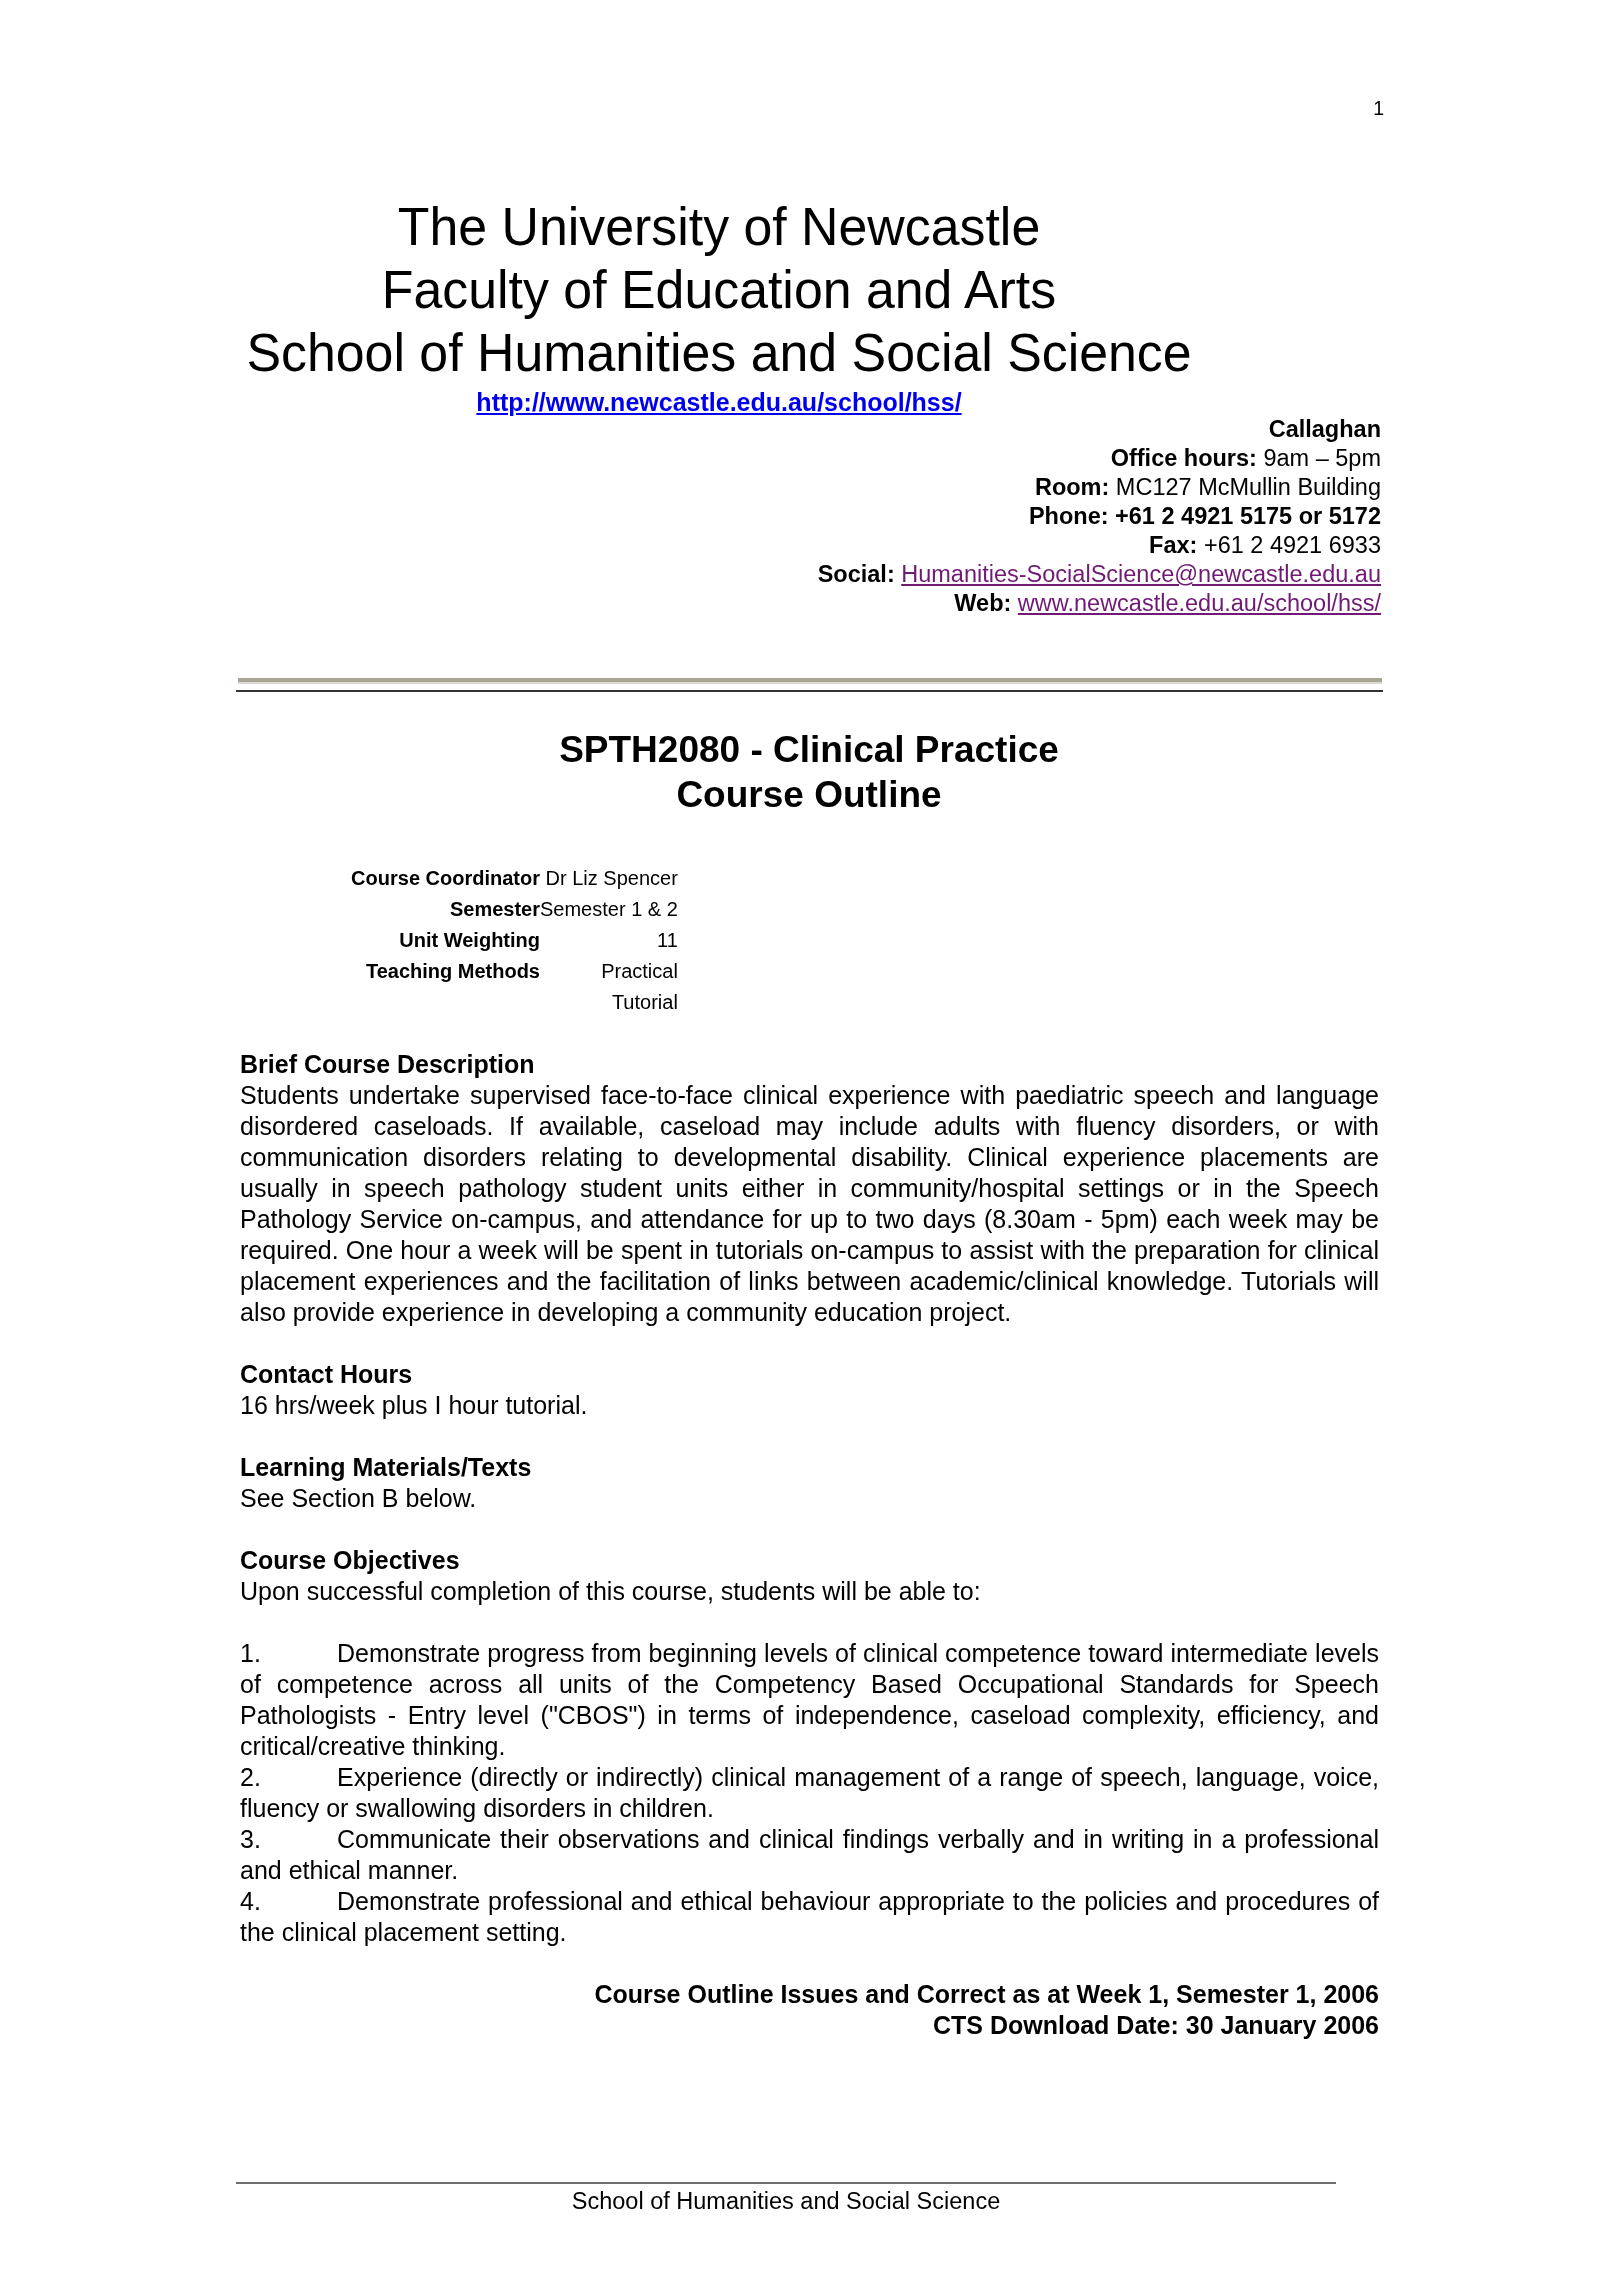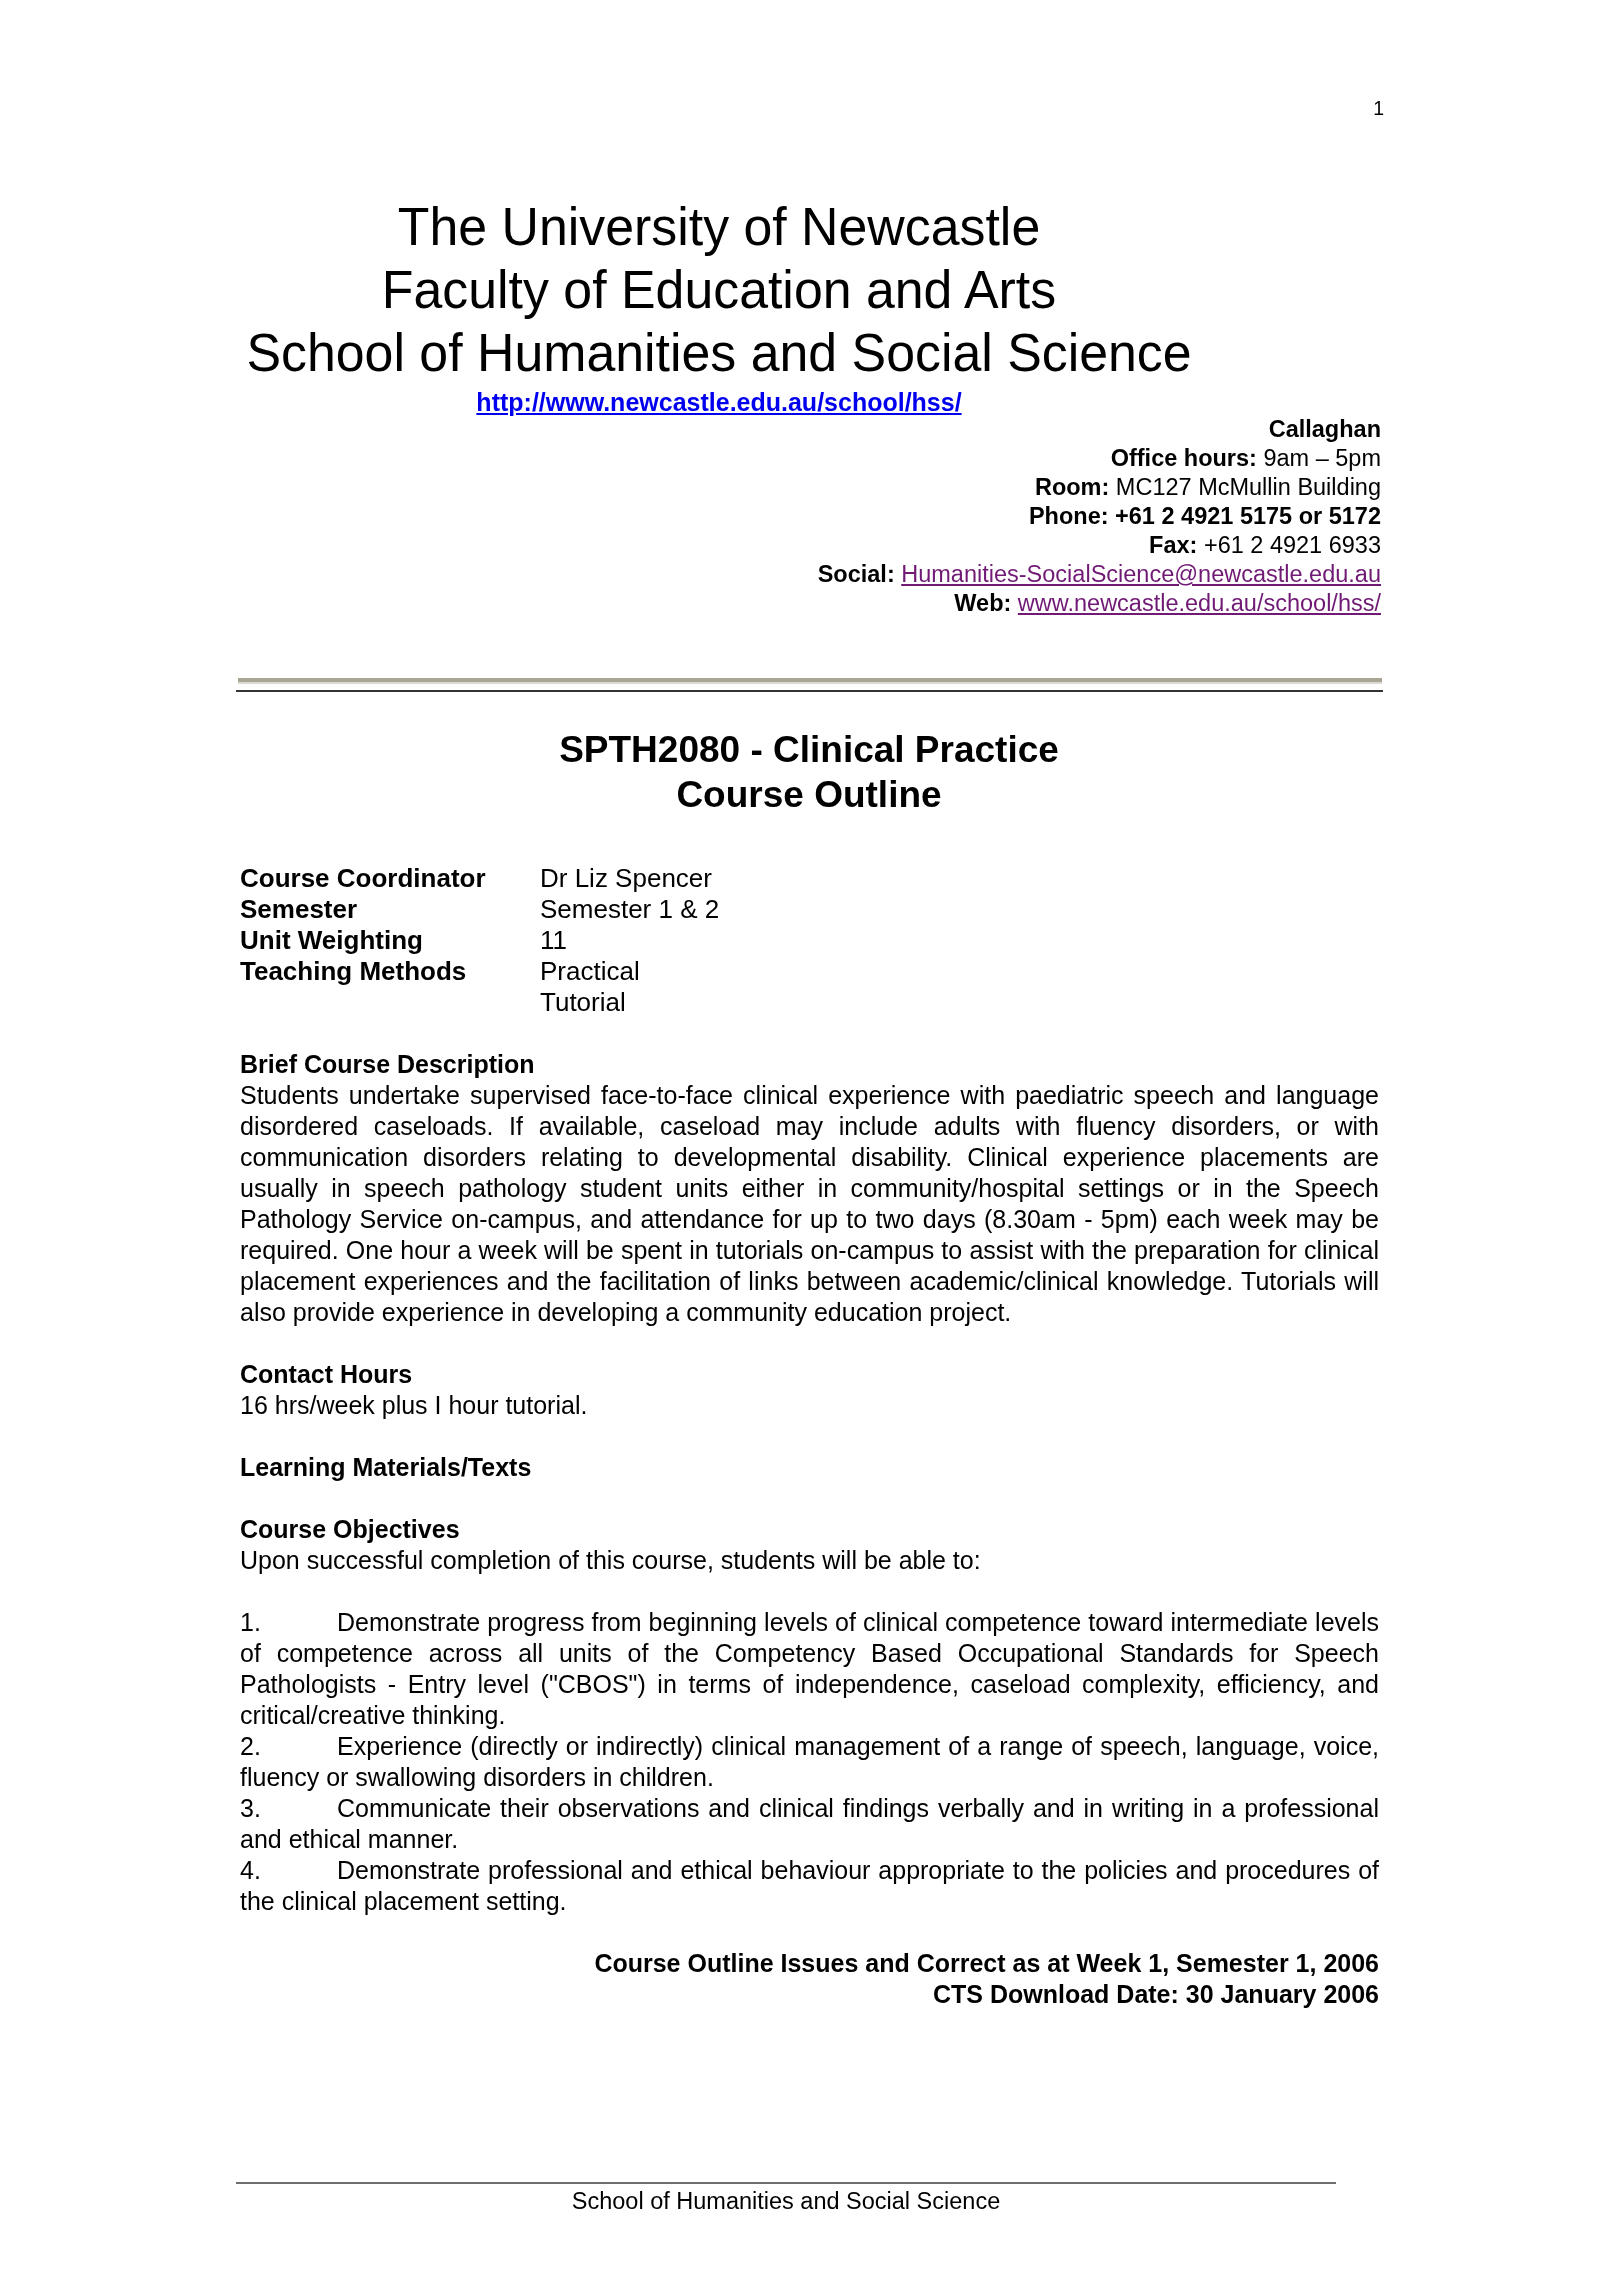--- a/index.html
+++ b/index.html
@@ -41,21 +41,21 @@
     .course-title {
       position: absolute; top: 727px; left: 0; width: 1618px; text-align: center;
       font-size: 37px; font-weight: bold; line-height: 45px;
     }
     .course-title span { display: block; }
     .content {
       position: absolute; top: 863px; left: 240px; width: 1139px;
       font-size: 25px; line-height: 31px;
     }
     .info-table { border-collapse: collapse; }
-    .info-table td { padding: 0; vertical-align: top; line-height: 31px; font-size: 26px; }
+    .info-table td { padding: 0; vertical-align: top; line-height: 31px; font-size: 20px; text-align: right; }
     .info-table td.k { font-weight: bold; width: 300px; }
     .section { margin-top: 31px; }
     .section-heading { font-weight: bold; display: block; }
     .para { text-align: justify; display: block; }
     .objectives { margin-top: 31px; }
     .objective { text-align: justify; display: block; }
     .objective .num { display: inline-block; width: 97px; }
     .footer-note { margin-top: 31px; font-weight: bold; text-align: right; }
     .footer-note span { display: block; }
     .footer-rule {
@@ -128,20 +128,21 @@
     <span class="para">Students undertake supervised face-to-face clinical experience with paediatric speech and language disordered caseloads. If available, caseload may include adults with fluency disorders, or with communication disorders relating to developmental disability. Clinical experience placements are usually in speech pathology student units either in community/hospital settings or in the Speech Pathology Service on-campus, and attendance for up to two days (8.30am - 5pm) each week may be required. One hour a week will be spent in tutorials on-campus to assist with the preparation for clinical placement experiences and the facilitation of links between academic/clinical knowledge. Tutorials will also provide experience in developing a community education project.</span>
   </div>
 
   <div class="section">
     <span class="section-heading">Contact Hours</span>
     <span class="para">16 hrs/week plus I hour tutorial.</span>
   </div>
 
   <div class="section">
     <span class="section-heading">Learning Materials/Texts</span>
+    <span class="para">See Section B below.</span>
   </div>
 
   <div class="section">
     <span class="section-heading">Course Objectives</span>
     <span class="para">Upon successful completion of this course, students will be able to:</span>
     <div class="objectives">
       <span class="objective"><span class="num">1.</span><span>Demonstrate progress from beginning levels of clinical competence toward intermediate levels of competence across all units of the Competency Based Occupational Standards for Speech Pathologists - Entry level ("CBOS") in terms of independence, caseload complexity, efficiency, and critical/creative thinking.</span></span>
       <span class="objective"><span class="num">2.</span><span>Experience (directly or indirectly) clinical management of a range of speech, language, voice, fluency or swallowing disorders in children.</span></span>
       <span class="objective"><span class="num">3.</span><span>Communicate their observations and clinical findings verbally and in writing in a professional and ethical manner.</span></span>
       <span class="objective"><span class="num">4.</span><span>Demonstrate professional and ethical behaviour appropriate to the policies and procedures of the clinical placement setting.</span></span>

